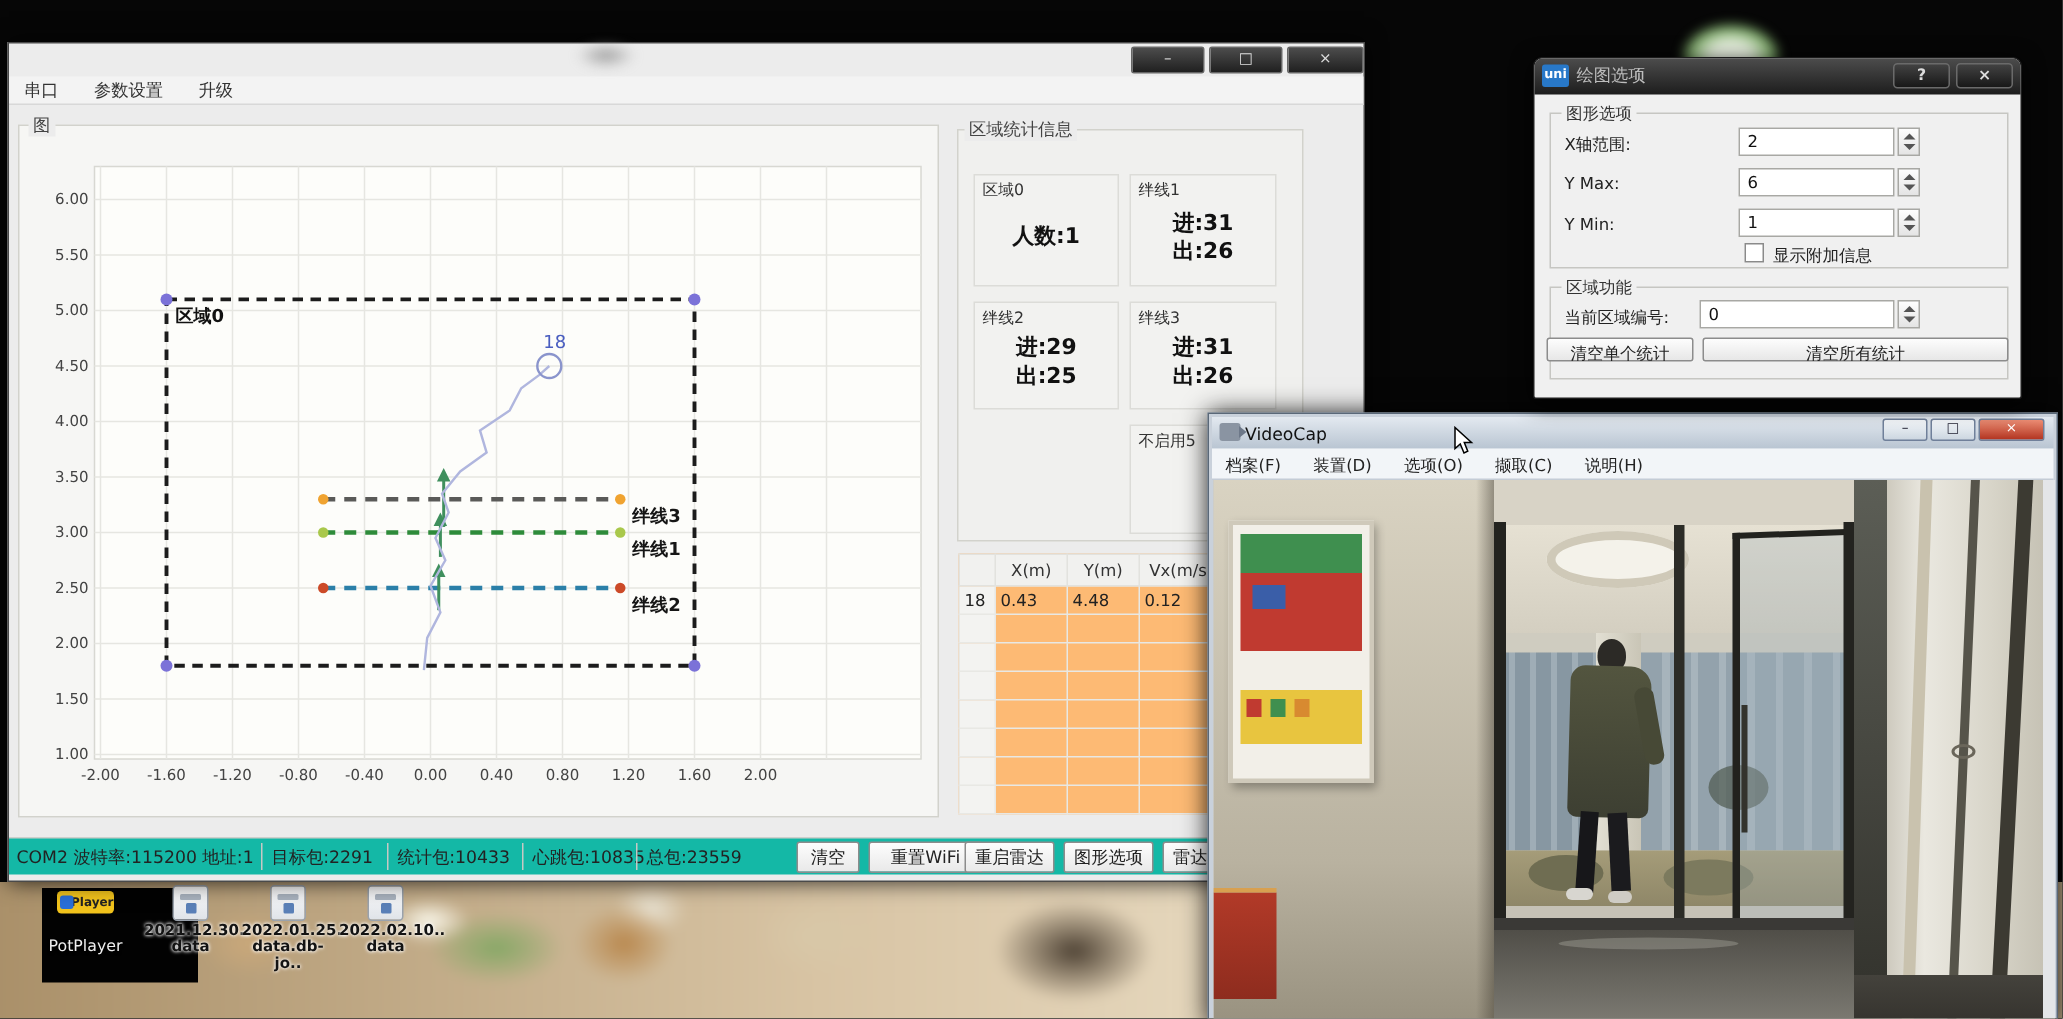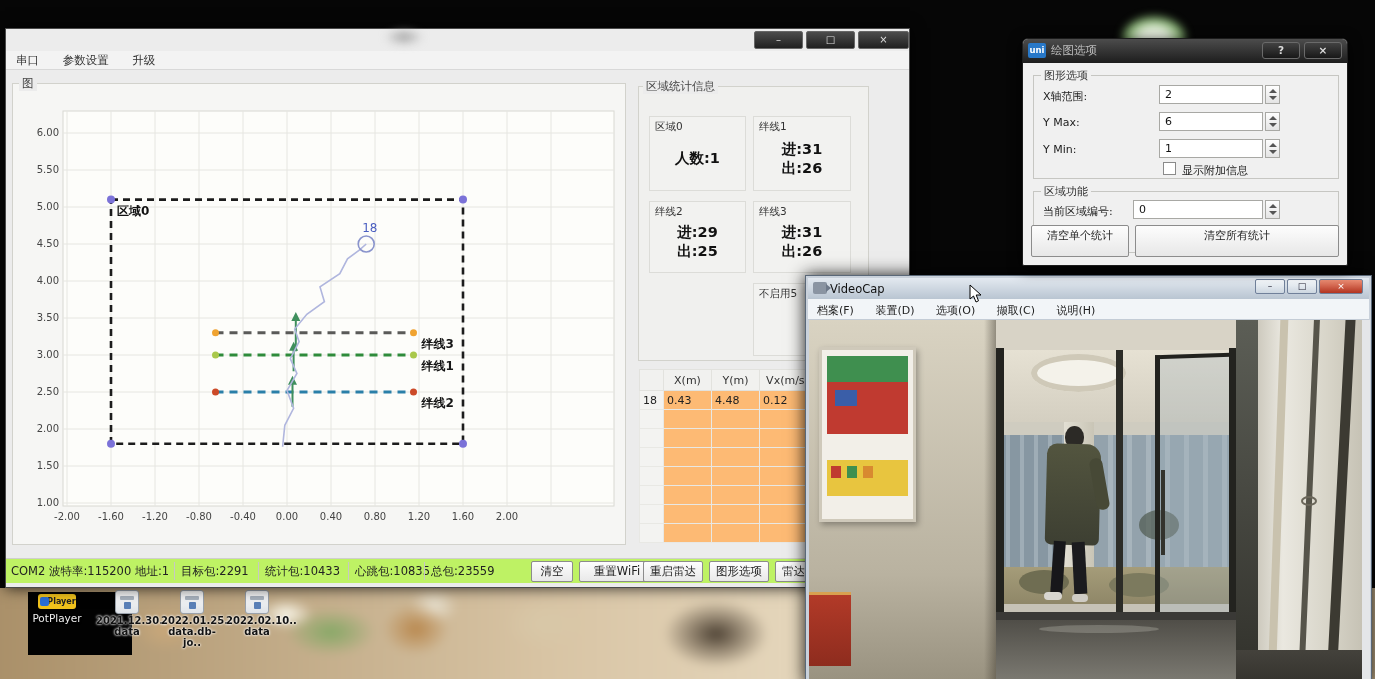--- a/index.html
+++ b/index.html
@@ -25,21 +25,21 @@
   .shortcut{top:590px;width:62px;z-index:4;text-align:center;cursor:default;}
   .file-icon{width:24px;height:24px;margin:0 auto 1px auto;background:linear-gradient(#ffffff,#dfe3e8);
     border:1px solid #9aa2ac;border-radius:3px;position:relative;}
   .file-icon:after{content:"";position:absolute;left:4px;top:5px;right:4px;height:4px;background:#aab4c0;border-radius:1px;}
   .file-icon:before{content:"";position:absolute;left:8px;bottom:4px;width:7px;height:7px;background:#5a80b8;border-radius:1px;}
   .sc-line{font-size:10px;line-height:11px;color:#131313;font-weight:bold;text-shadow:0 0 3px #fff,0 0 2px #fff;}
   .potplayer{left:24px;top:594px;width:66px;z-index:4;text-align:center;}
   .pp-badge{width:38px;height:15px;margin:0 auto;background:#f2c31c;border-radius:3px;position:relative;
     font-size:8px;line-height:15px;color:#222;font-weight:bold;padding-left:9px;}
   .pp-badge:before{content:"";position:absolute;left:2px;top:3px;width:9px;height:9px;background:#2a6fd8;border-radius:2px;}
-  .pp-label{margin-top:3px;font-size:10.5px;color:#efefef;text-shadow:0 1px 2px #000;}
+  .pp-label{margin-top:16px;font-size:10.5px;color:#efefef;text-shadow:0 1px 2px #000;}
 
   .smudge{border-radius:50%;filter:blur(4px);}
 
   
   .main-window{left:5px;top:28px;width:905px;height:560px;background:#ececec;border:1px solid #4a4a4a;
     box-shadow:0 0 14px rgba(0,0,0,.8);z-index:10;}
   .mw-titlebar{left:0;top:0;width:100%;height:22px;background:linear-gradient(#454545,#111);color:#c9c9c9;
     font-size:11.5px;line-height:22px;padding-left:4px;white-space:nowrap;overflow:hidden;}
   .winbtn{top:2px;width:49px;height:18px;background:linear-gradient(#4c4c4c,#202020);border:1px solid #666;
     border-radius:2px;color:#ddd;font-size:10px;line-height:16px;text-align:center;cursor:default;}
@@ -56,21 +56,21 @@
   .stat-lines{position:absolute;inset:14px 2px 4px 2px;display:flex;flex-direction:column;align-items:center;justify-content:center;}
   .stat-line{font-size:14.5px;font-weight:bold;color:#111;line-height:19px;}
 
   
   .target-table{border-collapse:collapse;table-layout:fixed;width:230px;background:#fdba74;font-size:11px;color:#222;}
   .target-table th{background:#f1f1ef;border:1px solid #e2e2de;font-weight:normal;height:21px;padding:0 3px;text-align:center;color:#333;}
   .target-table td{border:1px solid #e8e8e4;height:19px;padding:0 3px;}
   .target-table td.rowhead{background:#f3f3f1;}
 
   
-  .statusbar{left:0;top:529px;width:905px;height:25px;background:#bef264;border-top:1px solid #cfcfcc;font-size:11.5px;color:#222;}
+  .statusbar{left:0;top:529px;width:905px;height:25px;background:#14b8a6;border-top:1px solid #cfcfcc;font-size:11.5px;color:#222;}
   .status-seg{top:5px;white-space:nowrap;}
   .status-sep{top:3px;width:1px;height:18px;background:#c8c8c4;}
   .action-btn{top:2px;height:21px;background:linear-gradient(#fdfdfd,#e9e9e9);border:1px solid #8c8c8c;border-radius:2px;
     font-size:11.5px;color:#222;text-align:center;line-height:19px;}
 
   
   .dialog{left:1022px;top:38px;width:326px;height:228px;background:#f0f0f0;border:1px solid #1c1c1c;
     border-radius:6px 6px 2px 2px;box-shadow:0 3px 14px rgba(0,0,0,.85);z-index:30;}
   .dlg-titlebar{left:0;top:0;width:100%;height:24px;background:linear-gradient(#4c4c4c,#1d1d1d);border-radius:5px 5px 0 0;}
   .dlg-icon{left:5px;top:4px;width:18px;height:15px;background:#2878c8;border-radius:2px;color:#fff;font-size:8.5px;
@@ -80,21 +80,21 @@
     border-radius:3px;color:#ddd;font-size:10.5px;font-weight:bold;text-align:center;line-height:15px;}
   .dlg-group{border:1px solid #c6c6c2;}
   .dlg-group-label{background:#f0f0f0;padding:0 3px;font-size:11px;color:#333;z-index:2;}
   .fld-label{font-size:11px;color:#222;}
   .fld-input{background:#fff;border:1px solid #a8a8a4;height:19px;font-size:11px;color:#111;padding:2px 0 0 5px;}
   .spinner{width:15px;height:19px;background:linear-gradient(#fefefe,#e4e4e4);border:1px solid #a8a8a4;}
   .spinner .up,.spinner .dn{position:absolute;left:3px;width:0;height:0;border-left:4px solid transparent;border-right:4px solid transparent;}
   .spinner .up{top:3px;border-bottom:4px solid #555;}
   .spinner .dn{bottom:3px;border-top:4px solid #555;}
   .checkbox{width:13px;height:13px;background:#fff;border:1px solid #8a8a8a;}
-  .dlg-action{height:32px;background:linear-gradient(#fdfdfd,#e7e7e7);border:1px solid #8c8c8c;border-radius:2px;
+  .dlg-action{height:16px;background:linear-gradient(#fdfdfd,#e7e7e7);border:1px solid #8c8c8c;border-radius:2px;
     font-size:11px;color:#222;text-align:center;line-height:20px;}
 
   
   .videocap{left:805px;top:275px;width:567px;height:410px;background:#c9d1db;border:1px solid #5a6878;
     box-shadow:0 0 16px rgba(0,0,0,.9);z-index:20;padding:2px;}
   .vc-titlebar{left:2px;top:2px;right:2px;height:21px;background:linear-gradient(#e3e9f0,#b9c5d2);
     font-size:11.5px;color:#111;}
   .vc-title{left:22px;top:4px;}
   .vc-cam{left:5px;top:4px;width:14px;height:12px;background:#8a94a2;border-radius:2px;position:absolute;}
   .vc-cam:after{content:"";position:absolute;right:-4px;top:2px;border-top:4px solid transparent;border-bottom:4px solid transparent;border-left:5px solid #6d7889;}

